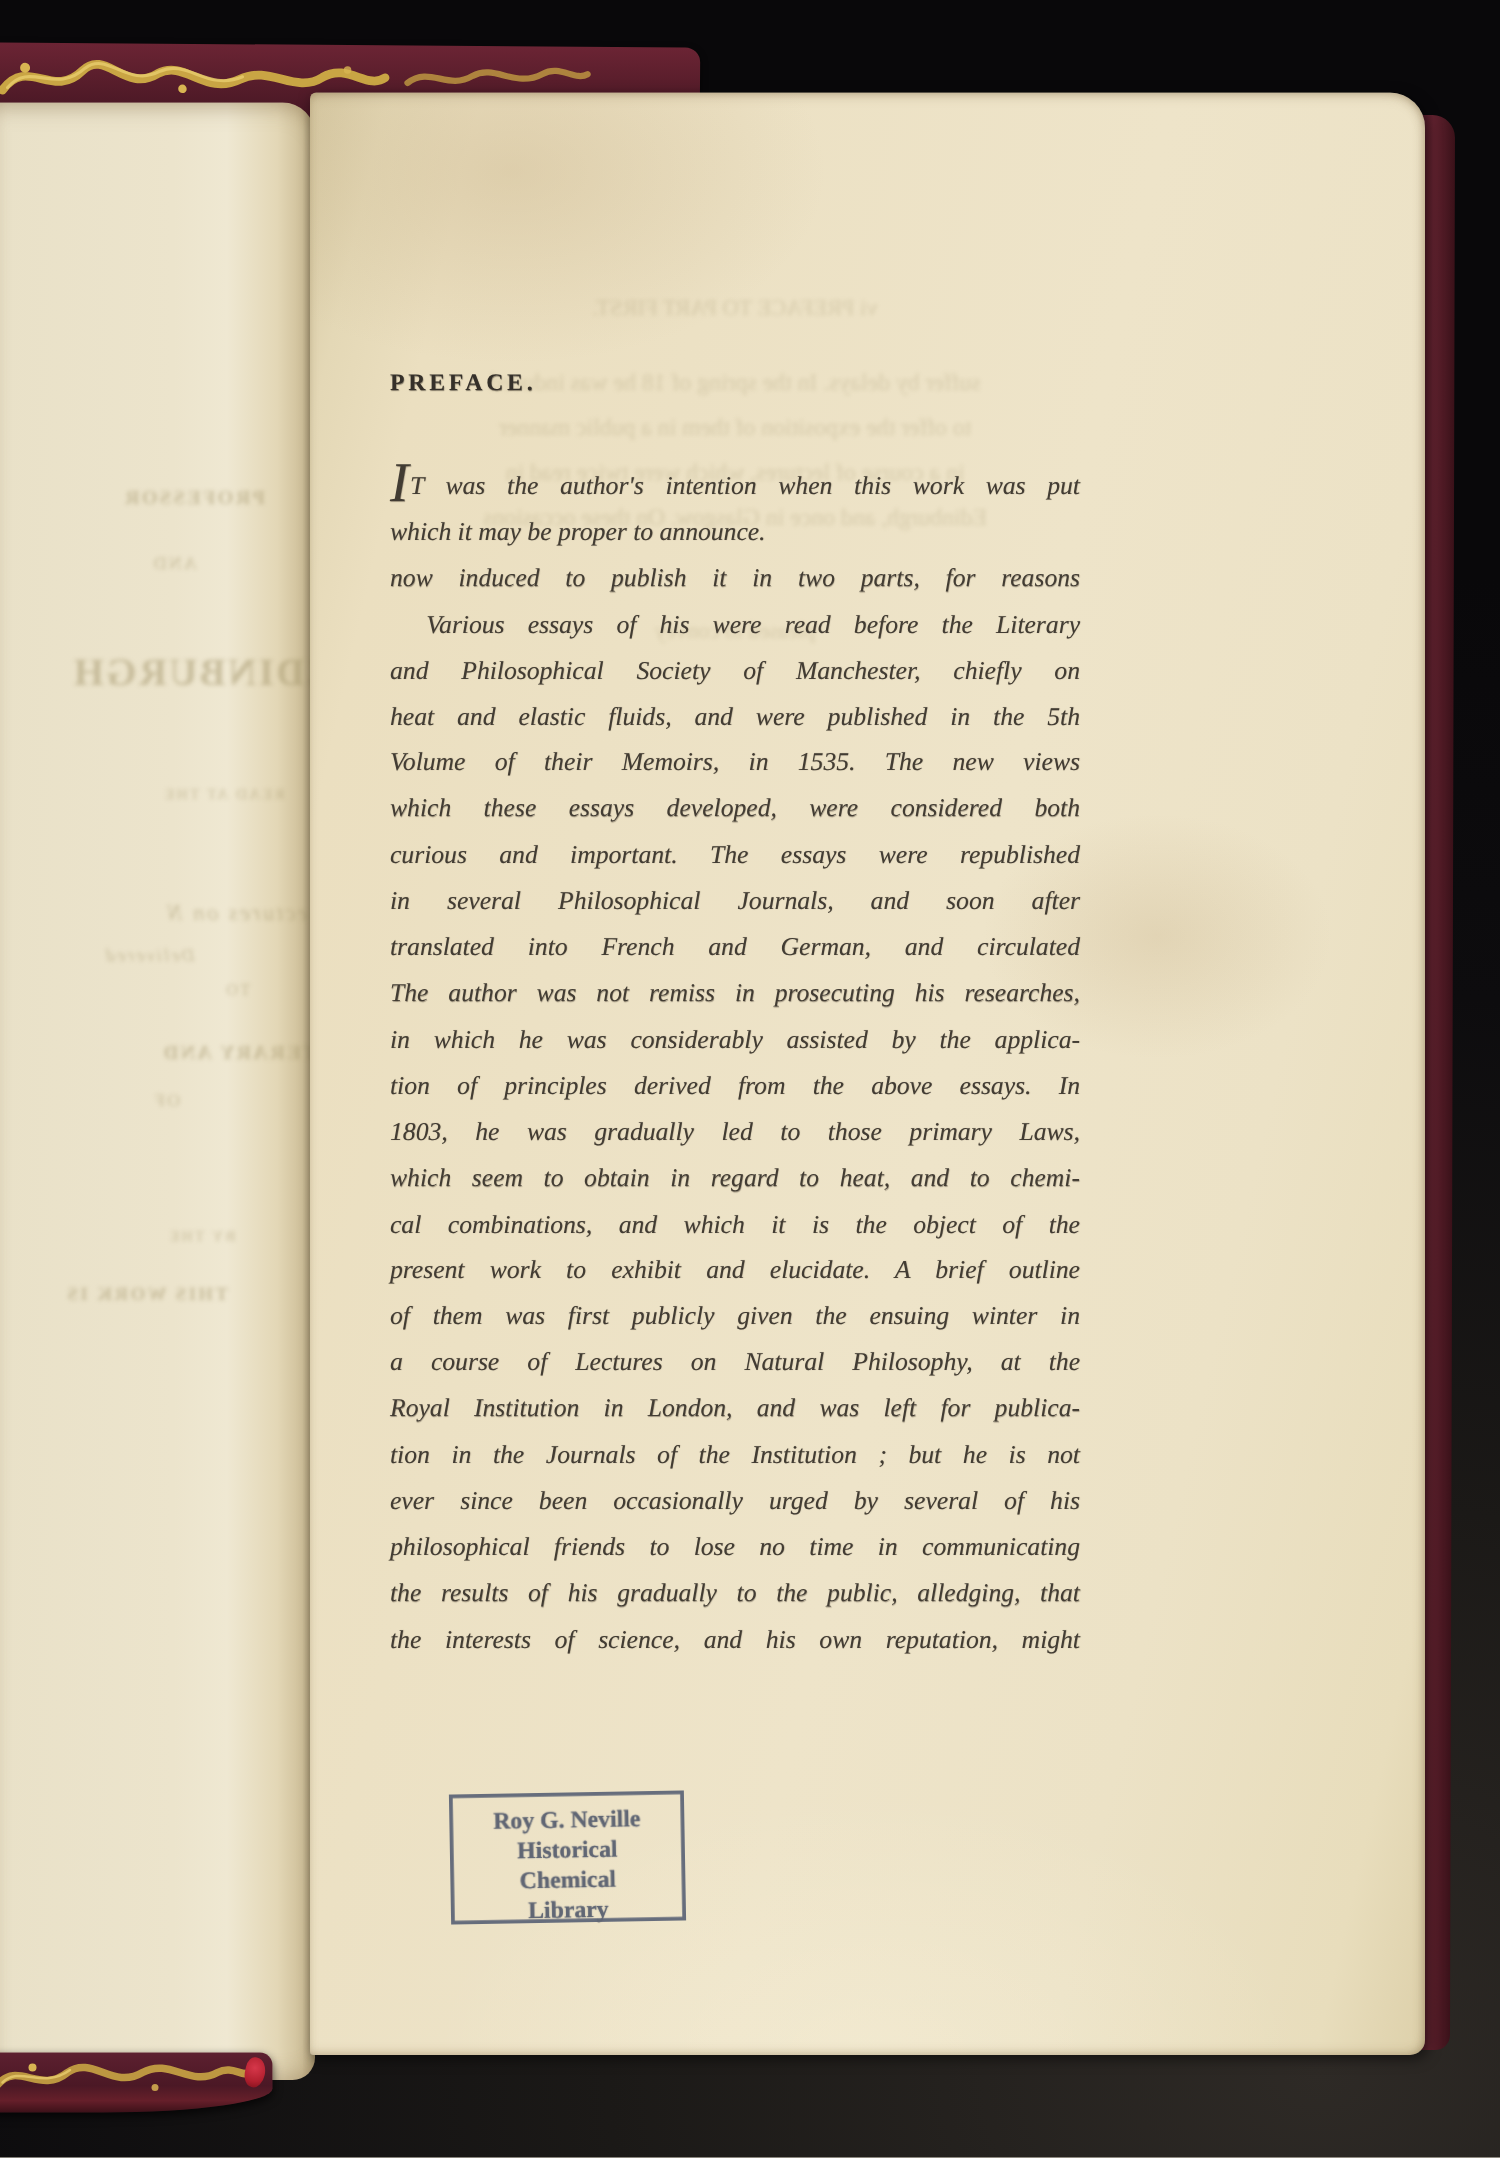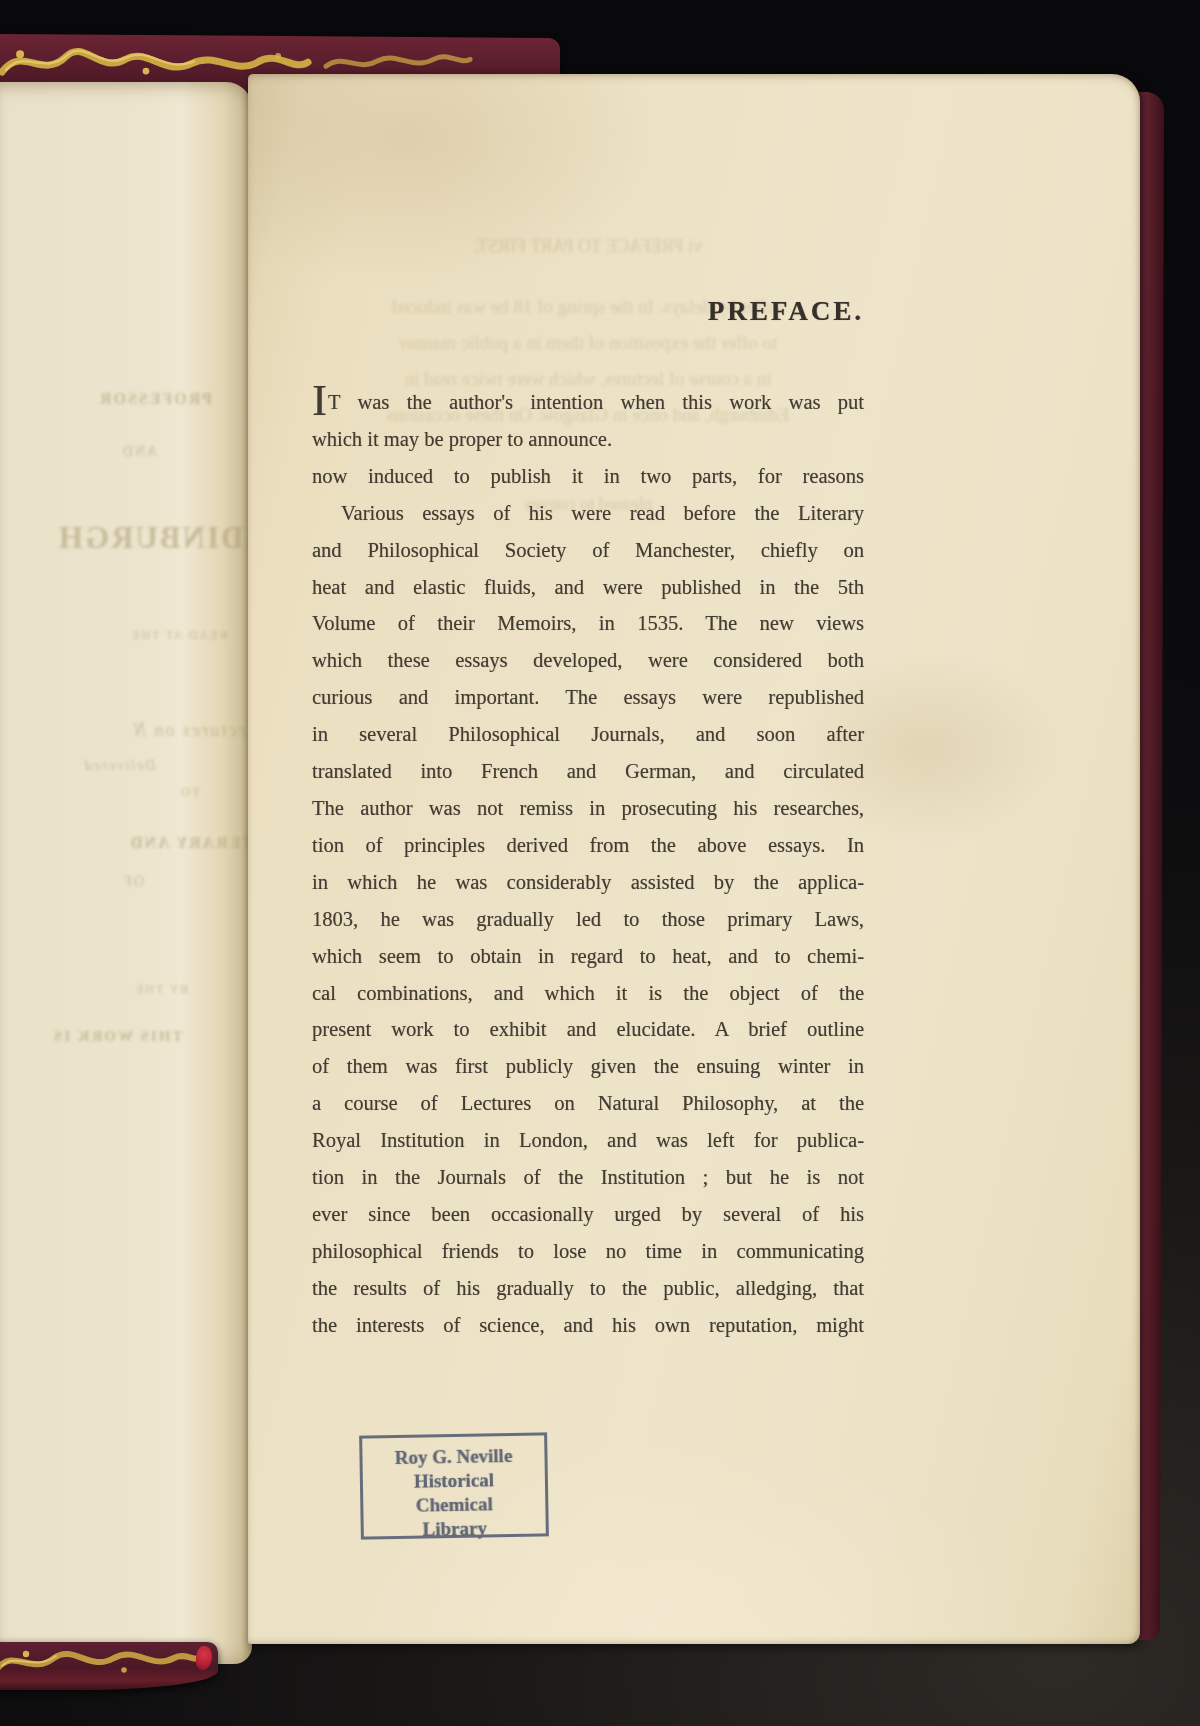--- a/index.html
+++ b/index.html
@@ -95,30 +95,31 @@
     transform:scaleX(-1);
     color:#9c8f66;
     filter:blur(1.8px);
     opacity:.28;
     white-space:nowrap;
     text-align:center;
     font-size:19px;
   }
   .page-title{
     position:absolute;left:64px;top:222px;width:552px;
-    text-align:right;
-    font-size:27px;font-weight:700;letter-spacing:3px;
+    text-align:left;
+    font-size:19px;font-weight:700;letter-spacing:3px;
     color:#35302a;
     text-shadow:0.4px 0.4px 0.8px rgba(50,42,32,.55);
   }
   .body-text{
-    position:absolute;left:64px;top:310px;width:552px;
+    position:absolute;left:64px;top:297px;width:552px;
     font-size:20.5px;line-height:36.9px;
     color:#423c33;
     text-shadow:0.3px 0.3px 0.7px rgba(62,52,40,.45);
+    font-style:italic;
   }
   .line{text-align:justify;text-align-last:justify;}
   .line.no-just{text-align-last:left;}
   .line.indent{text-indent:29px;}
   .dropcap{
     font-size:45px;line-height:0;position:relative;top:6px;margin-right:1px;
     font-weight:400;
   }
 
   
@@ -188,22 +189,22 @@
         <div class="line">now induced to publish it in two parts, for reasons</div>
         <div class="line indent">Various essays of his were read before the Literary</div>
         <div class="line">and Philosophical Society of Manchester, chiefly on</div>
         <div class="line">heat and elastic fluids, and were published in the 5th</div>
         <div class="line">Volume of their Memoirs, in 1535.  The new views</div>
         <div class="line">which these essays developed, were considered both</div>
         <div class="line">curious and important.  The essays were republished</div>
         <div class="line">in several Philosophical Journals, and soon after</div>
         <div class="line">translated into French and German, and circulated</div>
         <div class="line">The author was not remiss in prosecuting his researches,</div>
+        <div class="line">in which he was considerably assisted by the applica-</div>
         <div class="line">tion of principles derived from the above essays.  In</div>
-        <div class="line">in which he was considerably assisted by the applica-</div>
         <div class="line">1803, he was gradually led to those primary Laws,</div>
         <div class="line">which seem to obtain in regard to heat, and to chemi-</div>
         <div class="line">cal combinations, and which it is the object of the</div>
         <div class="line">present work to exhibit and elucidate.  A brief outline</div>
         <div class="line">of them was first publicly given the ensuing winter in</div>
         <div class="line">a course of Lectures on Natural Philosophy, at the</div>
         <div class="line">Royal Institution in London, and was left for publica-</div>
         <div class="line">tion in the Journals of the Institution ;  but he is not</div>
         <div class="line">ever since been occasionally urged by several of his</div>
         <div class="line">philosophical friends to lose no time in communicating</div>

